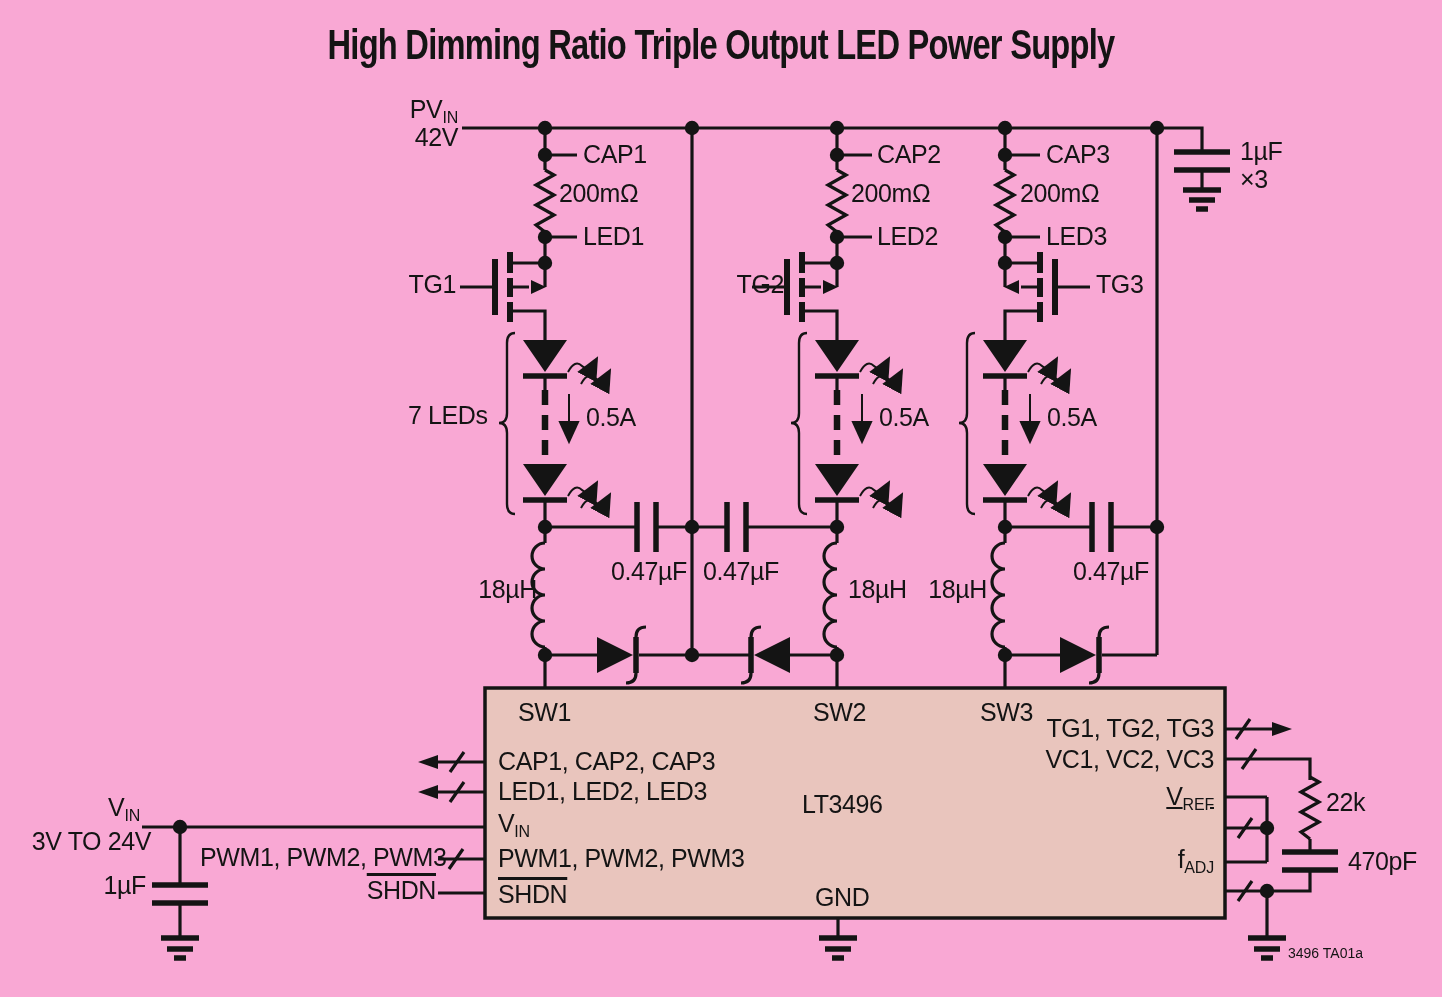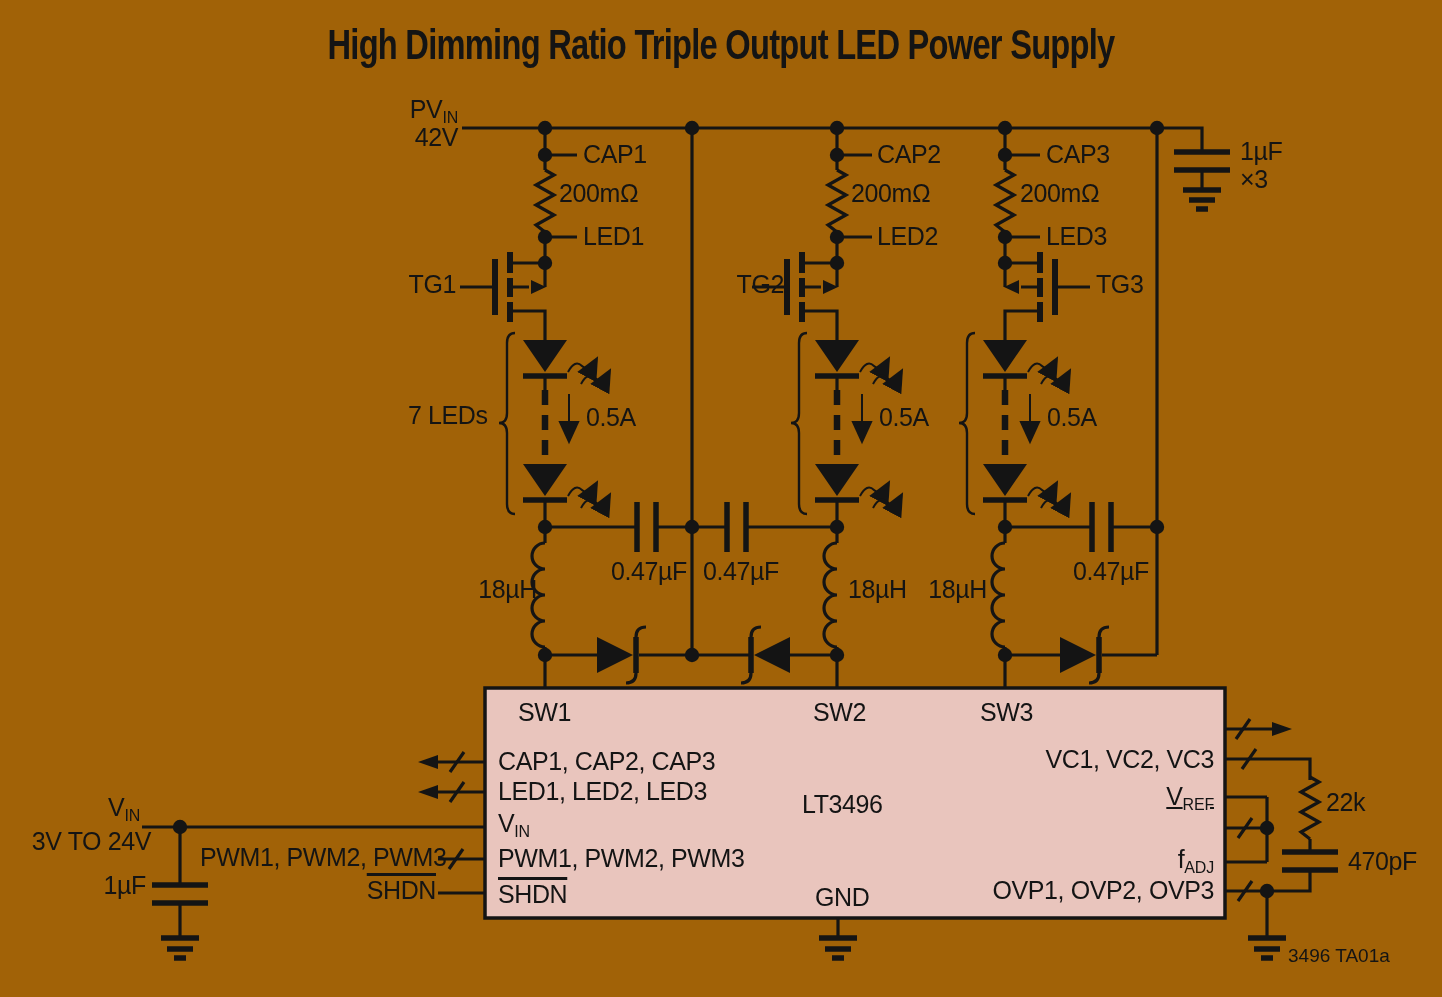--- a/index.html
+++ b/index.html
@@ -1,24 +1,24 @@
 <!DOCTYPE html>
 <html><head>
 <meta charset="utf-8">
 <style>
   html,body{margin:0;padding:0;background:#ffffff;}
-  #stage{position:relative;width:1442px;height:997px;background:#a16207;overflow:hidden;
+  #stage{position:relative;width:1442px;height:997px;background:#f9a8d4;overflow:hidden;
          font-family:"Liberation Sans",sans-serif;color:#141414;}
   #schem{position:absolute;left:0;top:0;}
   .lbl{position:absolute;font-size:25px;line-height:1.06;letter-spacing:-0.4px;white-space:nowrap;color:#141414;}
   .rt{text-align:right;}
   .ctr{text-align:center;}
   .sb{font-size:16px;vertical-align:-5px;letter-spacing:-0.2px;}
   .ovl{text-decoration-line:overline;text-decoration-thickness:2.5px;}
-  .small{font-size:19px;letter-spacing:0;}
+  .small{font-size:14px;letter-spacing:0;}
   .title{font-weight:bold;font-size:43px;letter-spacing:-1px;transform:scaleX(.76);transform-origin:50% 50%;}
 </style>
 </head>
 <body>
 
 <div id="stage">
 
 <svg id="schem" width="1442" height="997" viewBox="0 0 1442 997" xmlns="http://www.w3.org/2000/svg">
   <defs>
     <marker id="ah" viewBox="0 0 12 12" refX="9" refY="6" markerWidth="13" markerHeight="13" orient="auto">
@@ -183,24 +183,24 @@
 <div class="lbl" style="left:518px;top:699px;">SW1</div>
 <div class="lbl" style="left:813px;top:699px;">SW2</div>
 <div class="lbl" style="left:980px;top:699px;">SW3</div>
 <div class="lbl" style="left:498px;top:748px;">CAP1, CAP2, CAP3</div>
 <div class="lbl" style="left:498px;top:778px;">LED1, LED2, LED3</div>
 <div class="lbl" style="left:498px;top:810px;"><span>V</span><span class="sb">IN</span></div>
 <div class="lbl" style="left:498px;top:845px;">PWM1, PWM2, PWM3</div>
 <div class="lbl" style="left:498px;top:881px;"><span class="ovl">SHDN</span></div>
 <div class="lbl" style="left:802px;top:791px;">LT3496</div>
 <div class="lbl" style="left:815px;top:884px;">GND</div>
+<div class="lbl rt" style="left:950px;width:264px;top:715px;">TG1, TG2, TG3</div>
 <div class="lbl rt" style="left:950px;width:264px;top:746px;">VC1, VC2, VC3</div>
 <div class="lbl rt" style="left:950px;width:264px;top:783px;text-decoration:underline;"><span>V</span><span class="sb">REF</span></div>
 <div class="lbl rt" style="left:950px;width:264px;top:846px;"><span>f</span><span class="sb">ADJ</span></div>
-<div class="lbl rt" style="left:950px;width:264px;top:877px;">OVP1, OVP2, OVP3</div>
 
 <div class="lbl rt" style="left:50px;width:90px;top:794px;"><span>V</span><span class="sb">IN</span></div>
 <div class="lbl rt" style="left:29px;width:122px;top:828px;">3V TO 24V</div>
 <div class="lbl rt" style="left:96px;width:50px;top:872px;">1µF</div>
 <div class="lbl rt" style="left:200px;width:236px;top:844px;">PWM1, PWM2, PWM3</div>
 <div class="lbl rt" style="left:200px;width:236px;top:877px;"><span class="ovl">SHDN</span></div>
 
 <div class="lbl" style="left:1326px;top:789px;">22k</div>
 <div class="lbl" style="left:1348px;top:848px;">470pF</div>
 

